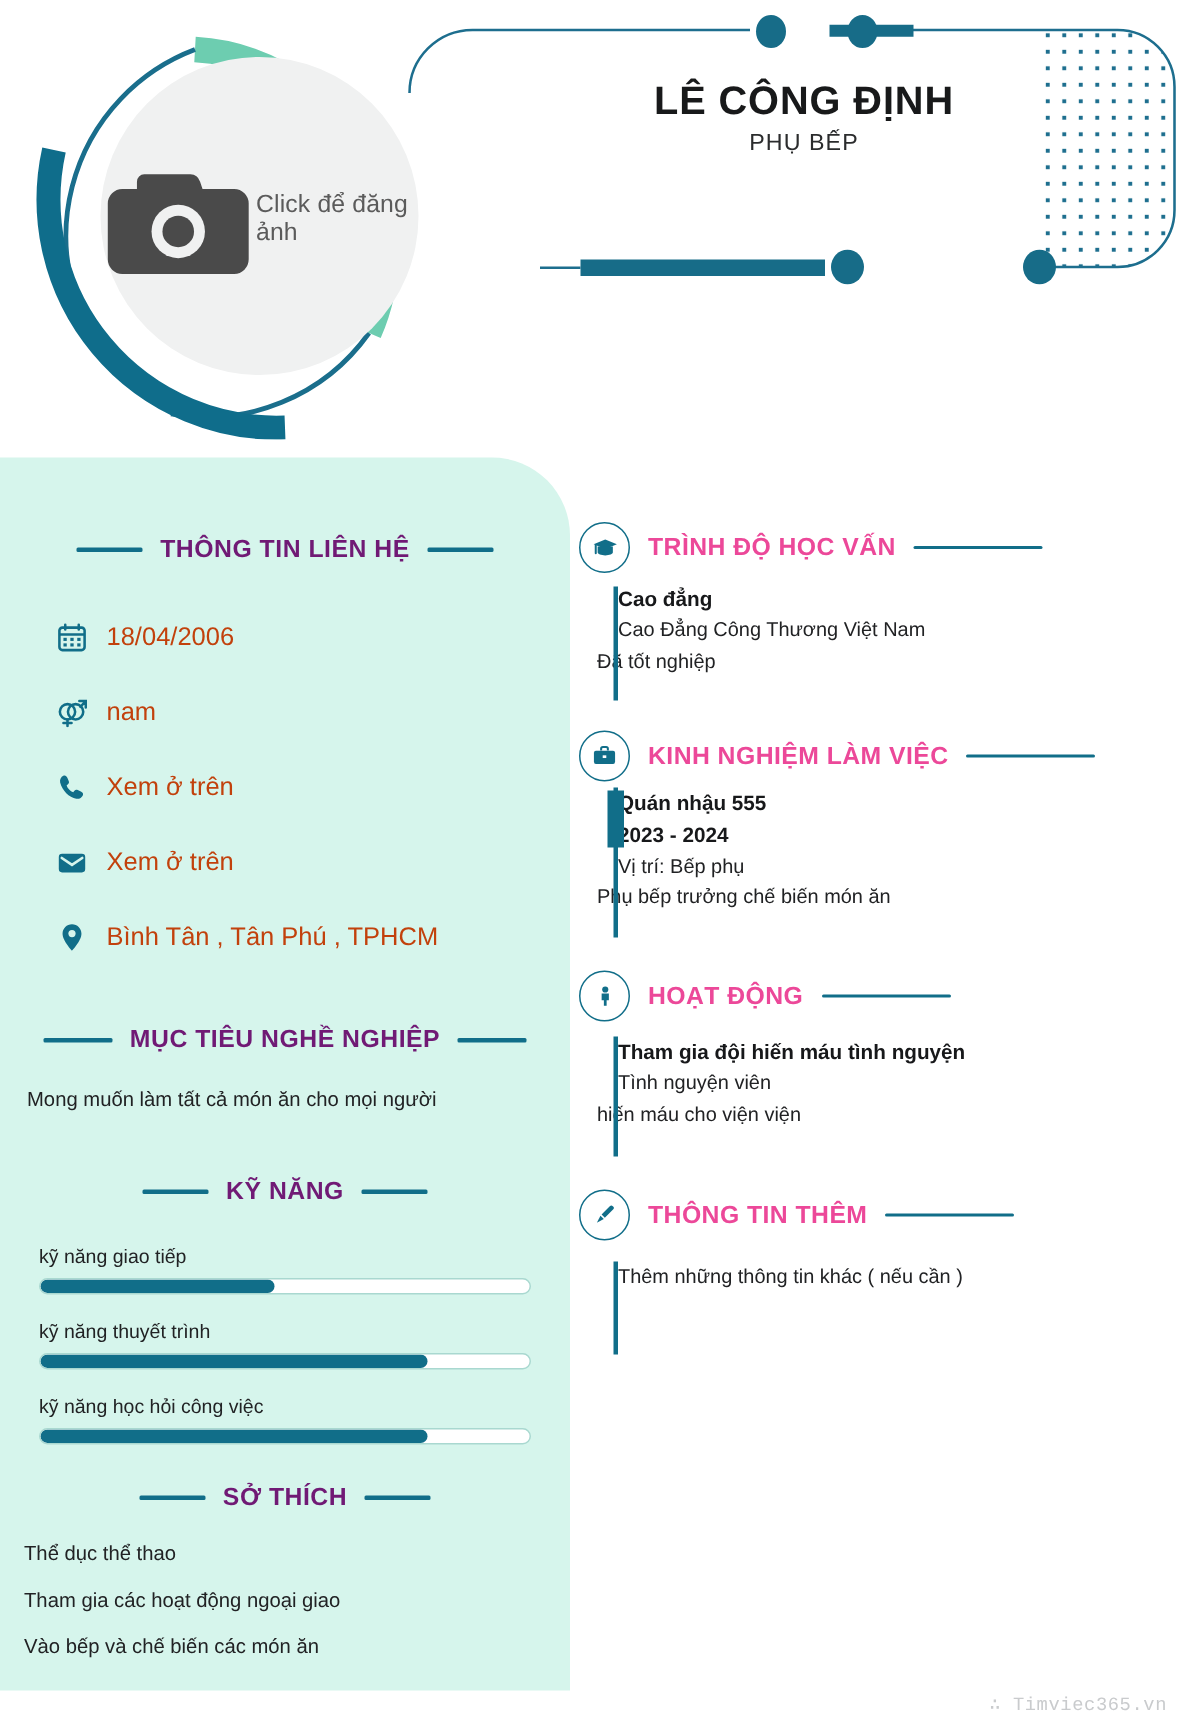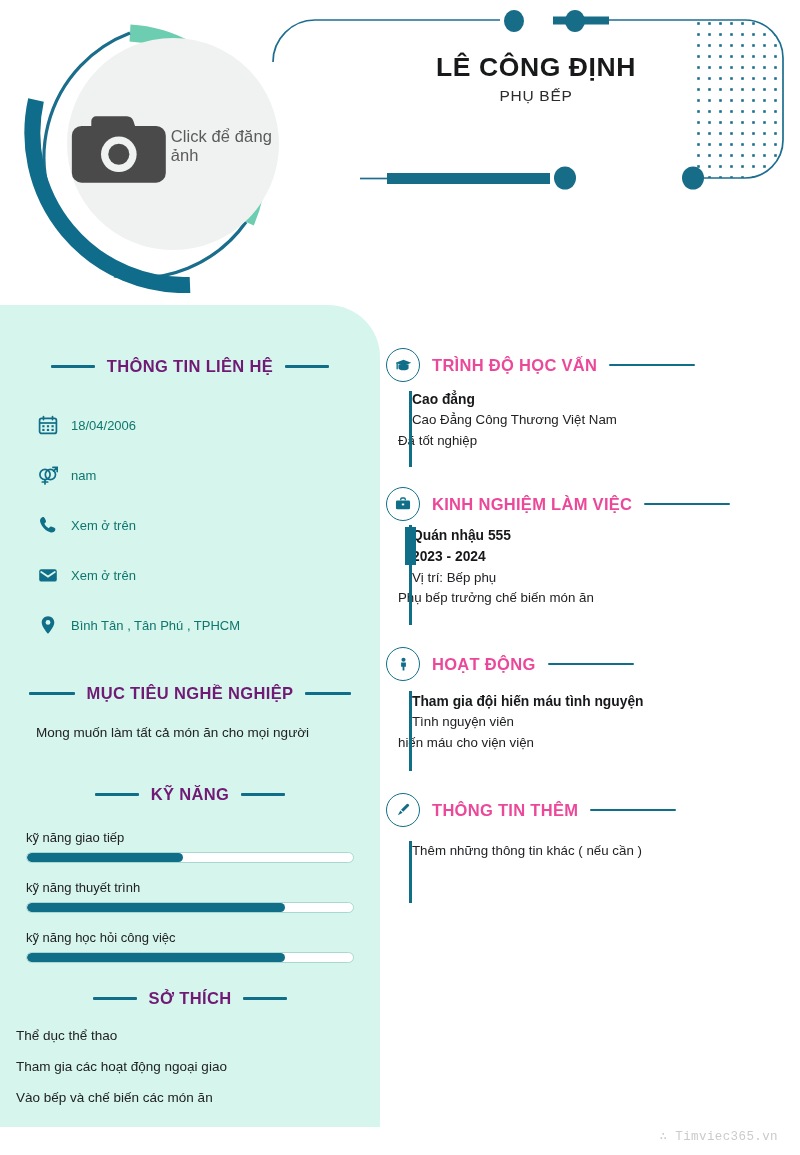--- a/index.html
+++ b/index.html
@@ -56,23 +56,23 @@
     font-size:16.5px;font-weight:bold;color:#701a75;letter-spacing:.35px;
     white-space:nowrap;
   }
 
   .contact-list{margin:0;padding:0;list-style:none;}
   .contact-row{
     display:flex;align-items:center;gap:13px;
     padding:0 0 0 38px;height:50px;
   }
   .contact-ico{width:20px;height:20px;flex:0 0 20px;display:block;}
-  .contact-txt{font-size:13px;color:#0f766e;}
-
-  .body-text{font-size:13.5px;color:#212224;padding:0 36px;line-height:1.5;}
+  .contact-txt{font-size:17px;color:#c2410c;}
+
+  .body-text{font-size:13.5px;color:#212224;padding:0 18px;line-height:1.5;}
 
   .skill{padding:0 26px;}
   .skill-name{font-size:13px;color:#212224;margin-bottom:7px;}
   .skill-track{
     height:11px;border-radius:6px;background:#ffffff;
     border:1px solid #a9d8d0;box-sizing:border-box;overflow:hidden;
   }
   .skill-fill{height:100%;background:#116e89;border-radius:6px;}
 
   .hobby{font-size:13.5px;color:#212224;padding:0 16px;line-height:1.05;}

